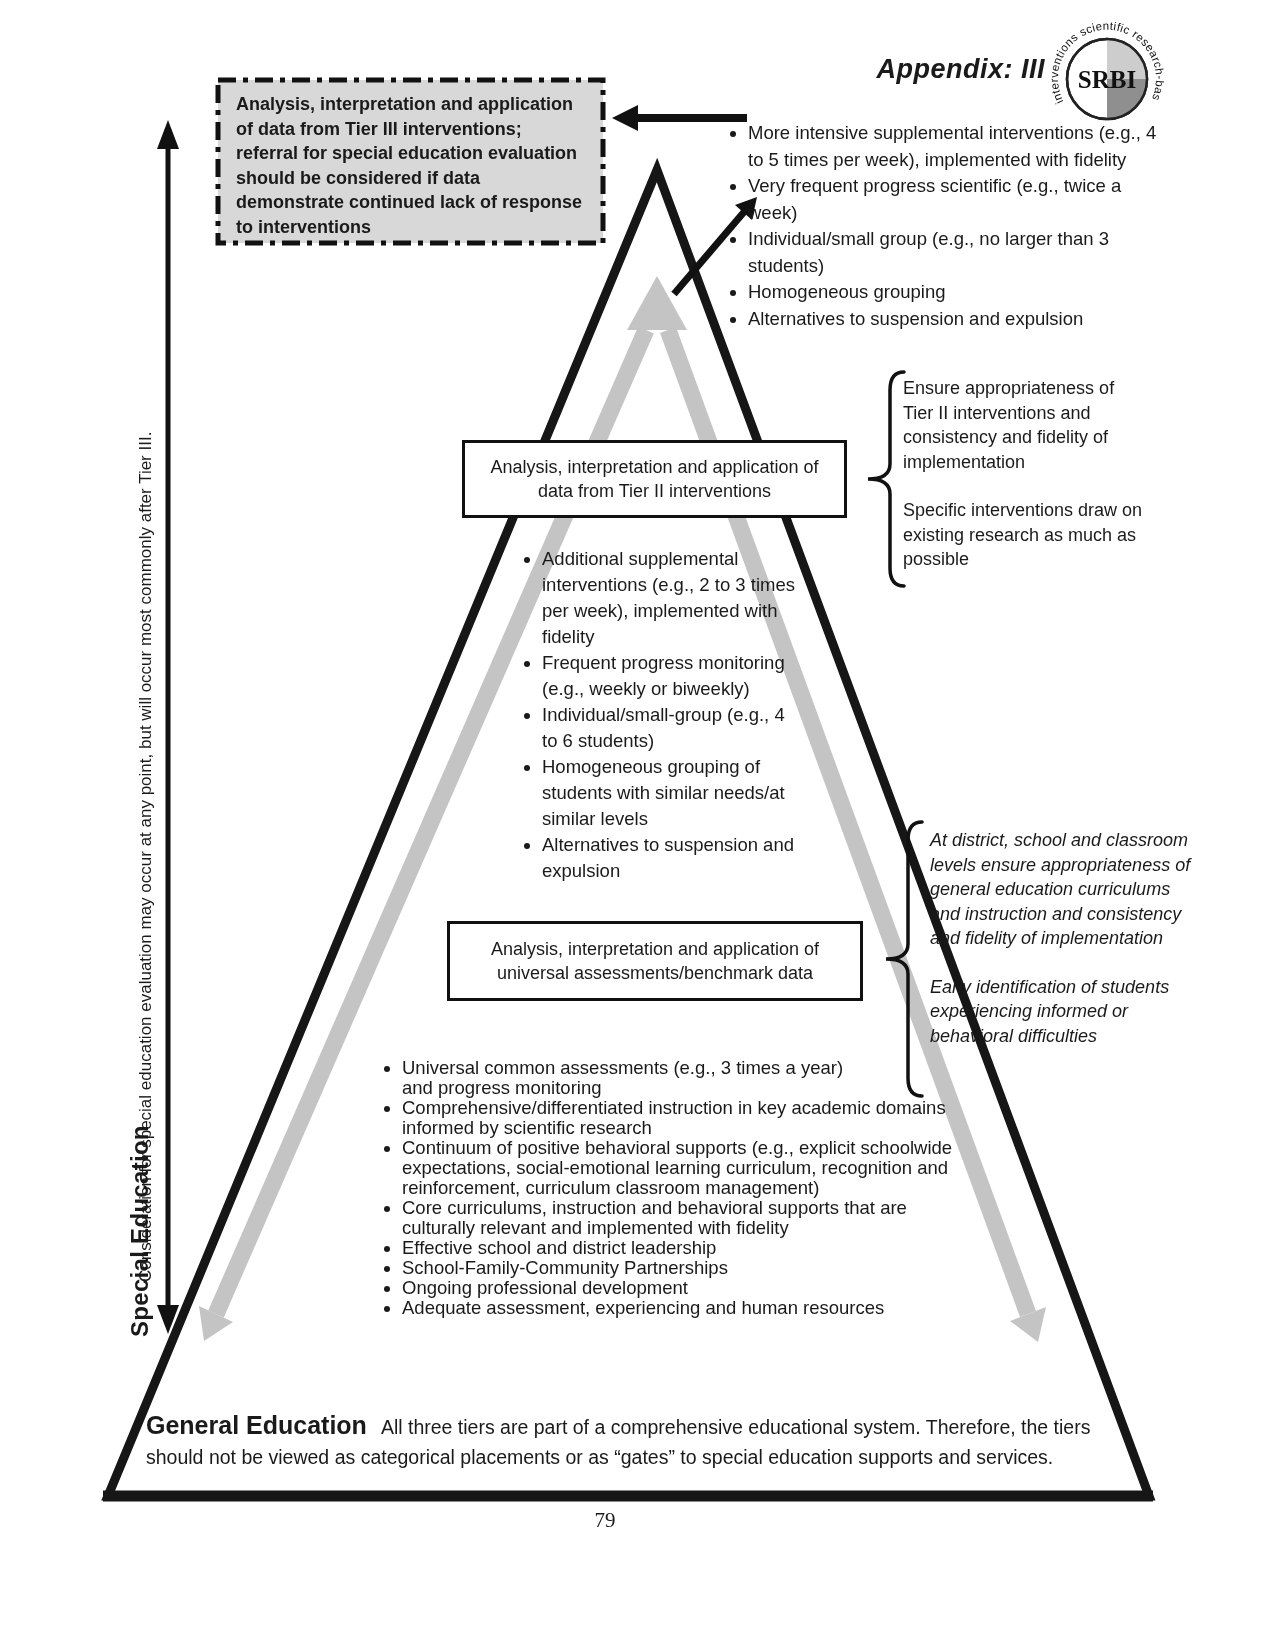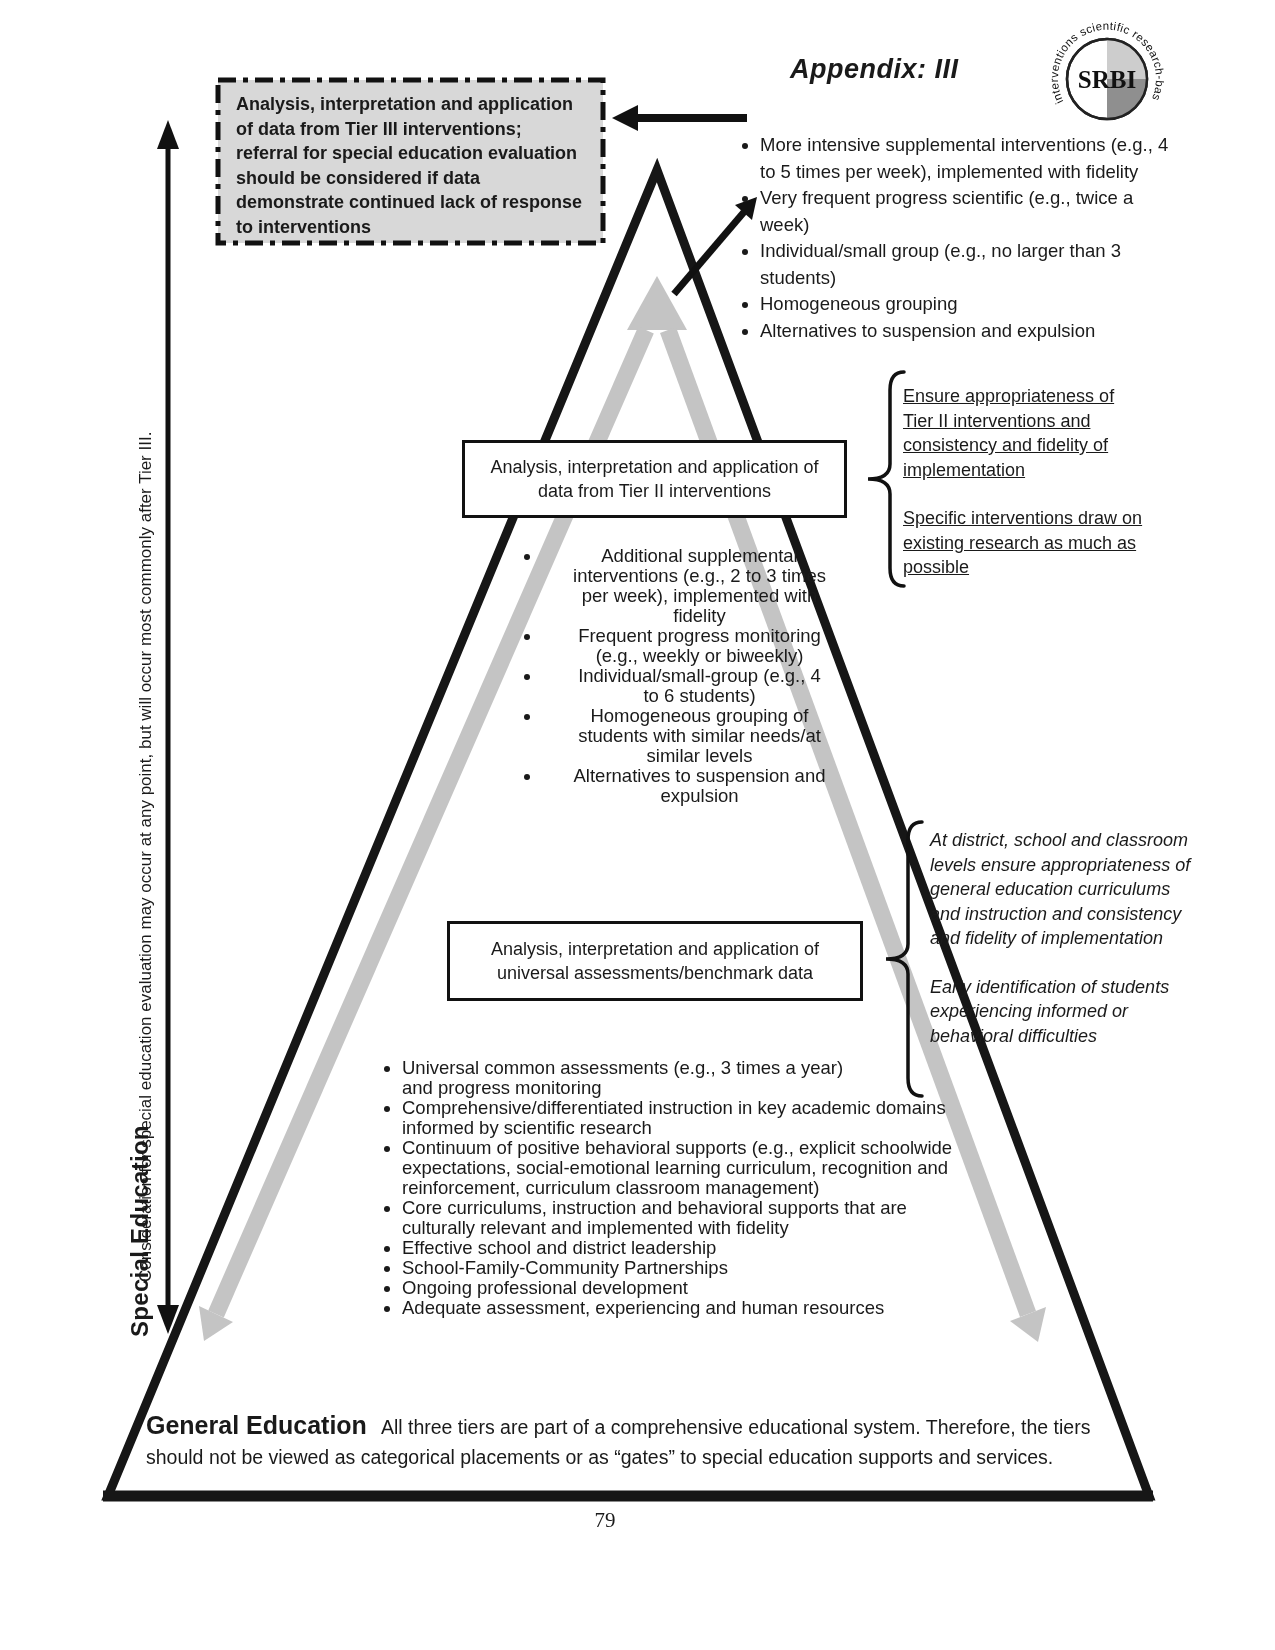--- a/index.html
+++ b/index.html
@@ -8,39 +8,39 @@
     width:1275px;height:1650px;
     background:#ffffff;
     font-family:"Liberation Sans", sans-serif;
     color:#1a1a1a;
     overflow:hidden;
   }
   #overlay{position:absolute;left:0;top:0;z-index:1;}
   .abs{position:absolute;z-index:2;}
   .pre{white-space:pre-line;}
   
-  #appendix-title{left:790px;top:54px;width:255px;
+  #appendix-title{left:790px;top:54px;width:255px;text-align:right;
     font-size:27px;font-weight:bold;font-style:italic;letter-spacing:0.5px;}
   #srbi-logo{left:1050px;top:22px;z-index:2;}
   
   #tier3-box-text{left:236px;top:92px;width:360px;font-size:18px;line-height:24.5px;font-weight:bold;}
   
-  #tier3-bullets{left:726px;top:120px;width:470px;margin:12px;padding-left:22px;
+  #tier3-bullets{left:726px;top:120px;width:470px;margin:0;padding-left:22px;
     font-size:18.5px;line-height:26.5px;}
   
   ul.blist li{white-space:pre-line;margin:0;padding:0;}
   
   #tier2-box{left:462px;top:440px;width:379px;height:72px;background:#ffffff;
     border:3px solid #111;display:flex;align-items:center;justify-content:center;
     text-align:center;font-size:18px;line-height:24px;}
-  #tier2-notes{left:903px;top:384px;width:265px;font-size:18px;line-height:24.5px;text-decoration:underline;}
+  #tier2-notes{left:903px;top:376px;width:265px;font-size:18px;line-height:24.5px;}
   #tier2-notes p{margin:0;}
   #tier2-notes p + p{margin-top:24px;}
   #tier2-bullets{left:522px;top:546px;width:315px;margin:0;padding-left:20px;
-    font-size:18.5px;line-height:20px;text-align:center;}
+    font-size:18.5px;line-height:26px;}
   
   #tier1-box{left:447px;top:921px;width:410px;height:74px;background:#ffffff;
     border:3px solid #111;display:flex;align-items:center;justify-content:center;
     text-align:center;font-size:18px;line-height:24px;}
   #tier1-notes{left:930px;top:828px;width:290px;font-size:18px;line-height:24.5px;}
   #tier1-notes p{margin:0;font-style:italic;}
   #tier1-notes p + p{margin-top:24px;}
   #tier1-bullets{left:382px;top:1058px;width:625px;margin:0;padding-left:20px;
     font-size:18.5px;line-height:20px;}
   

